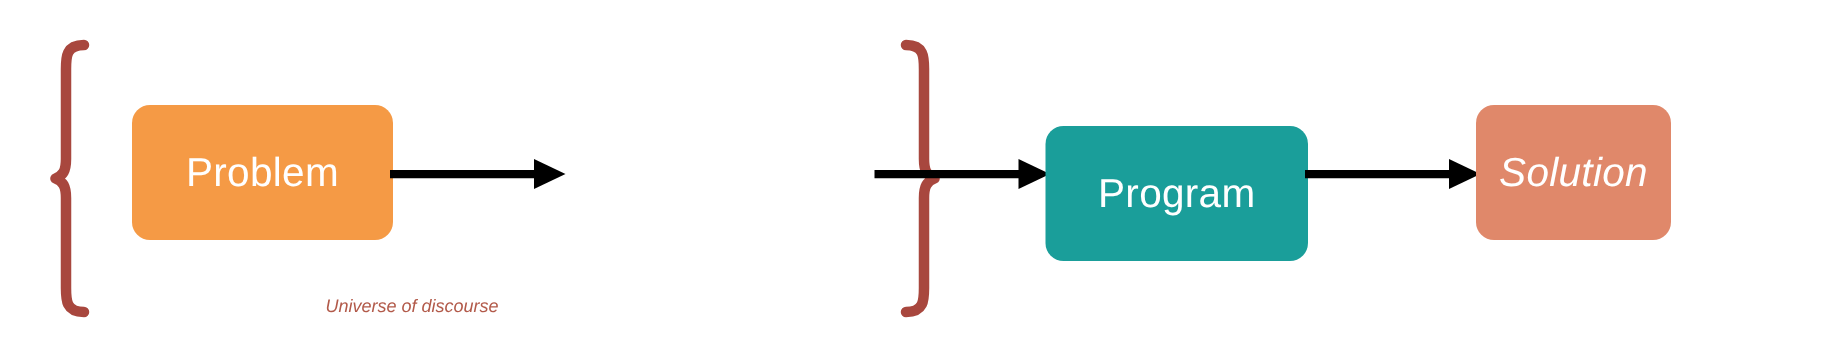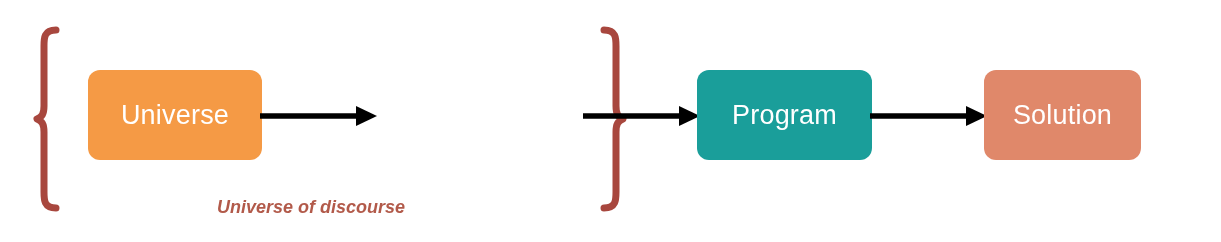--- a/index.html
+++ b/index.html
@@ -32,63 +32,63 @@
   .brace-svg {
     position: absolute;
     pointer-events: none;
   }
   .arrow-svg {
     position: absolute;
     pointer-events: none;
   }
   .caption-label {
     position: absolute;
-    font-size: 18px;
+    font-size: 12px;
     font-style: italic;
-    font-weight: 700;
+    font-weight: 400;
     white-space: nowrap;
     user-select: none;
   }
 </style>
 </head>
 <body>
 
 <div id="diagram-canvas">
 
   <svg class="brace-svg" style="left:30px; top:24px;" width="40" height="190" viewBox="0 0 40 190">
     <path d="M 26 6 C 14 6, 14 14, 14 22 L 14 82 C 14 90, 12 93, 7 95 C 12 97, 14 100, 14 108 L 14 168 C 14 176, 14 184, 26 184" fill="none" stroke="#a8473e" stroke-width="7" stroke-linecap="round" stroke-linejoin="round"></path>
   </svg>
 
   <svg class="brace-svg" style="left:594px; top:24px;" width="40" height="190" viewBox="0 0 40 190">
     <path d="M 10 6 C 22 6, 22 14, 22 22 L 22 82 C 22 90, 24 93, 29 95 C 24 97, 22 100, 22 108 L 22 168 C 22 176, 22 184, 10 184" fill="none" stroke="#a8473e" stroke-width="7" stroke-linecap="round" stroke-linejoin="round"></path>
   </svg>
 
   <div class="node-box" style="left:88px; top:70px; width:174px; height:90px; background:#f59a45;">
-    <span>Universe</span>
+    <span>Problem</span>
   </div>
 
   <svg class="arrow-svg" style="left:258px; top:100px;" width="122" height="33" viewBox="0 0 122 33">
     <line x1="2" y1="16" x2="100" y2="16" stroke="#000000" stroke-width="5.5"></line>
     <polygon points="98,6 119,16 98,26" fill="#000000"></polygon>
   </svg>
 
 
   <svg class="arrow-svg" style="left:581px; top:100px;" width="122" height="33" viewBox="0 0 122 33">
     <line x1="2" y1="16" x2="100" y2="16" stroke="#000000" stroke-width="5.5"></line>
     <polygon points="98,6 119,16 98,26" fill="#000000"></polygon>
   </svg>
 
-  <div class="node-box" style="left:697px; top:70px; width:175px; height:90px; background:#1a9e9a;">
+  <div class="node-box" style="left:697px; top:84px; width:175px; height:90px; background:#1a9e9a;">
     <span>Program</span>
   </div>
 
   <svg class="arrow-svg" style="left:868px; top:100px;" width="122" height="33" viewBox="0 0 122 33">
     <line x1="2" y1="16" x2="100" y2="16" stroke="#000000" stroke-width="5.5"></line>
     <polygon points="98,6 119,16 98,26" fill="#000000"></polygon>
   </svg>
 
-  <div class="node-box" style="left:984px; top:70px; width:157px; height:90px; background:#e0886a;">
+  <div class="node-box" style="left:984px; top:70px; width:130px; height:90px; background:#e0886a;font-style:italic;">
     <span>Solution</span>
   </div>
 
   <div class="caption-label" style="left:217px; top:197px; color:#b25a4a;">Universe of discourse</div>
 
 </div>
 
 </body></html>

